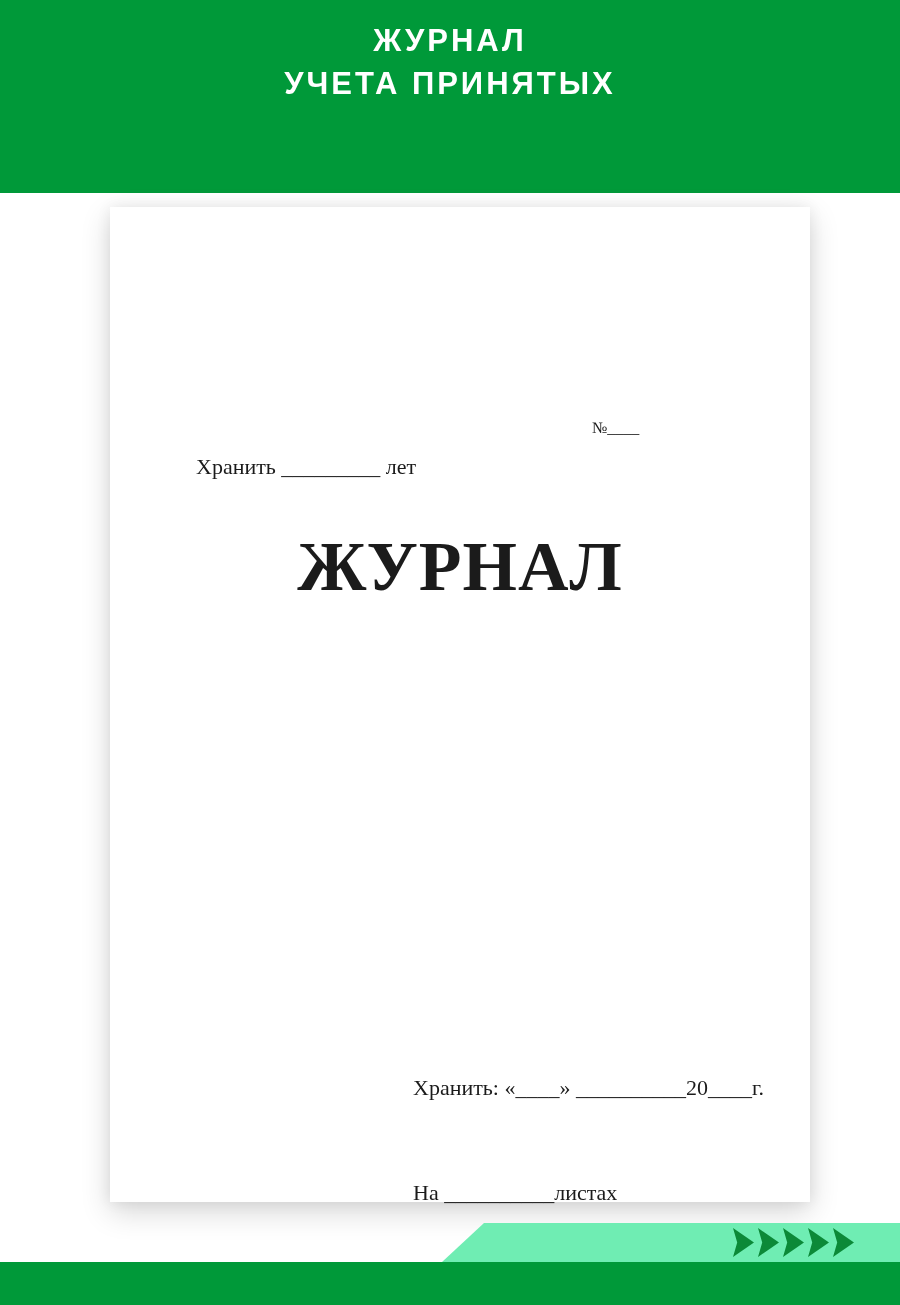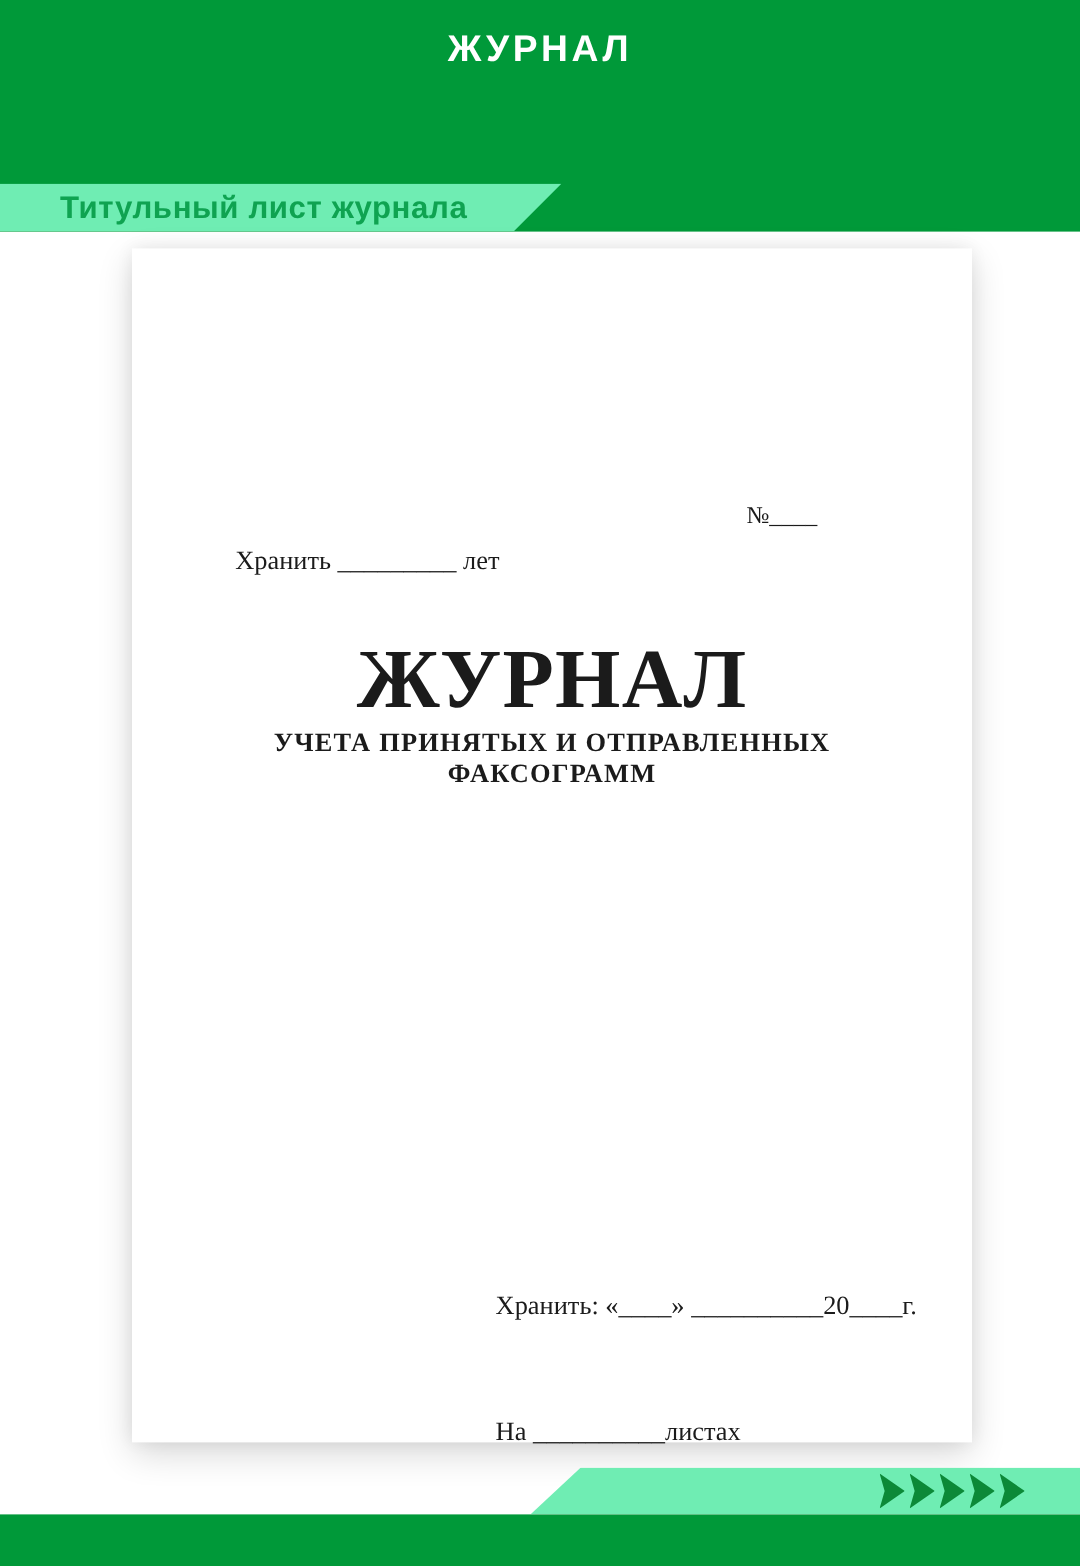--- a/index.html
+++ b/index.html
@@ -42,21 +42,21 @@
     position:absolute;left:110px;top:207px;width:700px;height:995px;
     background:#ffffff;
     box-shadow:0 10px 28px rgba(0,0,0,.16),0 0 14px rgba(0,0,0,.07);
     font-family:"Liberation Serif",serif;color:var(--page-text,#1b1b1b);
   }
   .keep-block{
     position:absolute;left:86px;top:172px;
     font-size:22px;line-height:35px;white-space:pre;
   }
   .number-field{
-    position:absolute;left:512px;top:212px;font-size:20px;white-space:pre;
+    position:absolute;left:482px;top:212px;font-size:16px;white-space:pre;
   }
   .doc-title{
     position:absolute;left:0;top:325px;width:100%;text-align:center;
     font-size:70px;line-height:1;font-weight:700;letter-spacing:1px;
   }
   .doc-subtitle{
     position:absolute;left:0;top:399px;width:100%;text-align:center;
     font-size:22px;line-height:26px;font-weight:700;letter-spacing:1px;
   }
   .dates-block{
@@ -83,38 +83,32 @@
   }
 </style>
 </head>
 <body>
 
 <div class="canvas">
 
   <div class="header">
     <div class="header-text">
       <div>ЖУРНАЛ</div>
+      <div>УЧЕТА ПРИНЯТЫХ</div>
     </div>
   </div>
 
-  <div class="ribbon">
-    <span class="ribbon-label">Титульный лист журнала</span>
-  </div>
 
   <div class="page">
     <div class="keep-block">
       <div>Хранить _________ лет</div>
     </div>
     <div class="number-field">№____</div>
 
     <div class="doc-title">ЖУРНАЛ</div>
-    <div class="doc-subtitle">
-      <div>УЧЕТА ПРИНЯТЫХ И ОТПРАВЛЕННЫХ</div>
-      <div>ФАКСОГРАММ</div>
-    </div>
 
     <div class="dates-block">
       <div>Хранить: «____» __________20____г.</div>
       <div>На __________листах</div>
     </div>
   </div>
 
   <div class="footer-ribbon"></div>
   <div class="arrows">
     <div class="arrow"></div>

